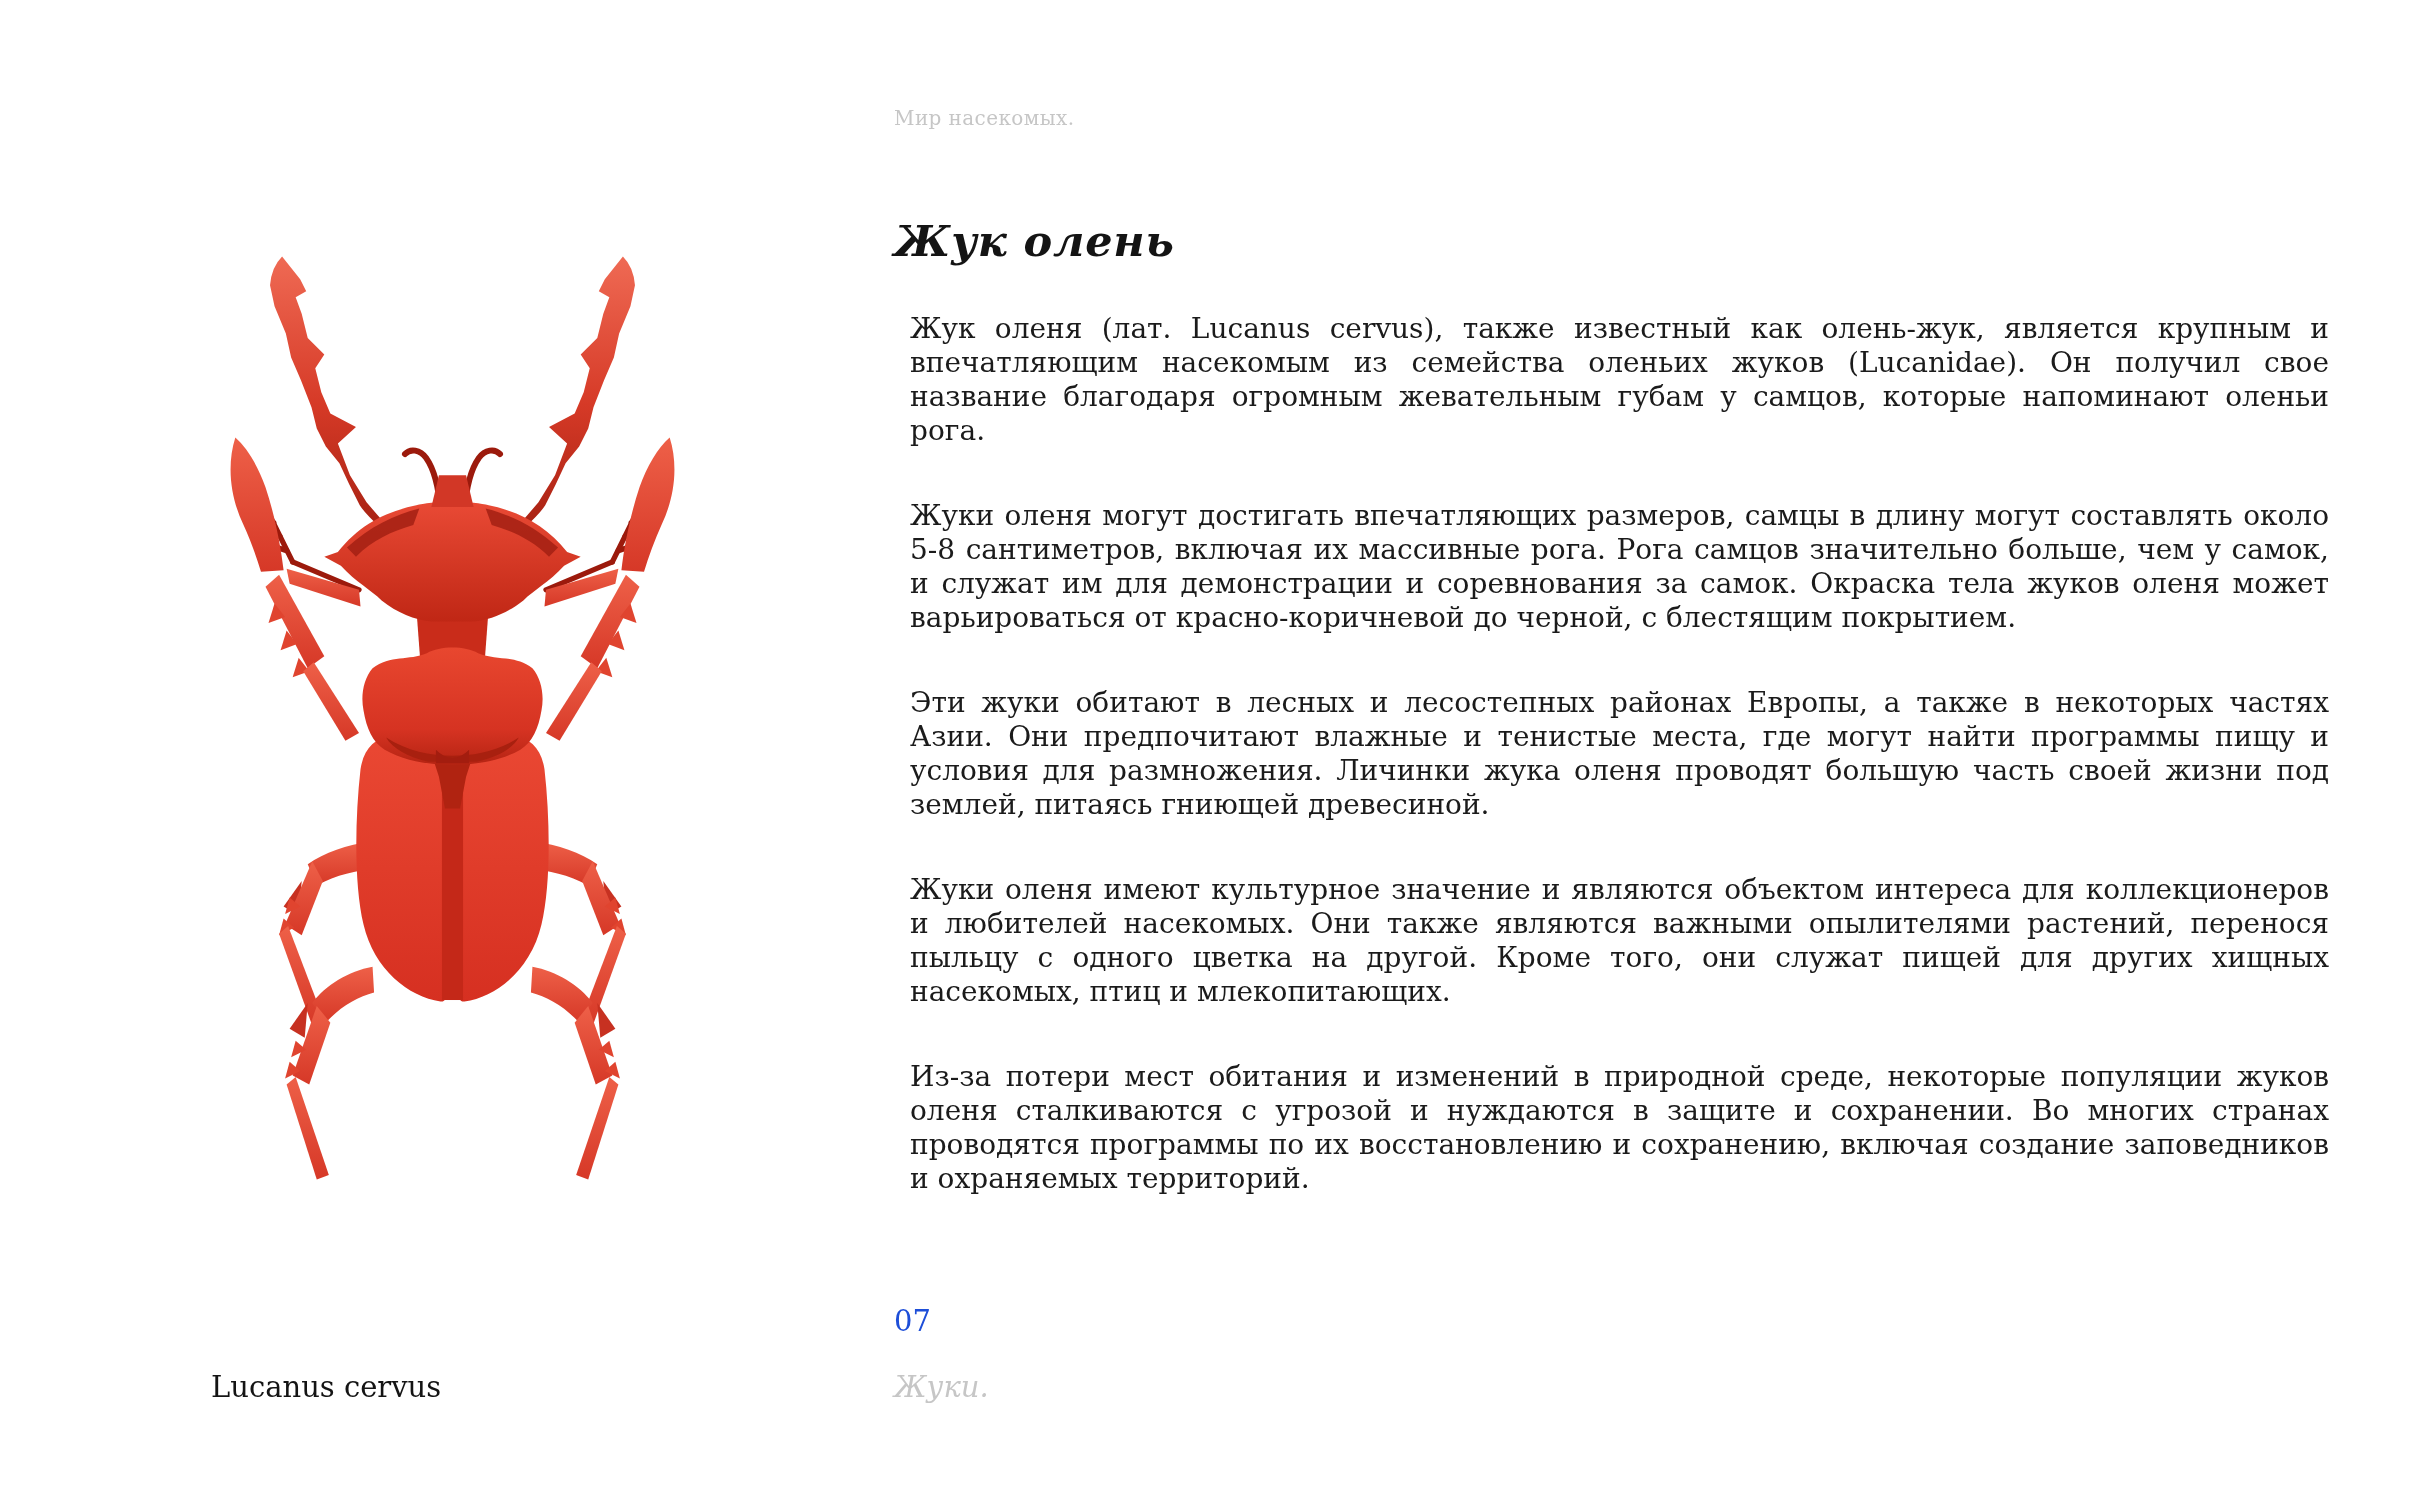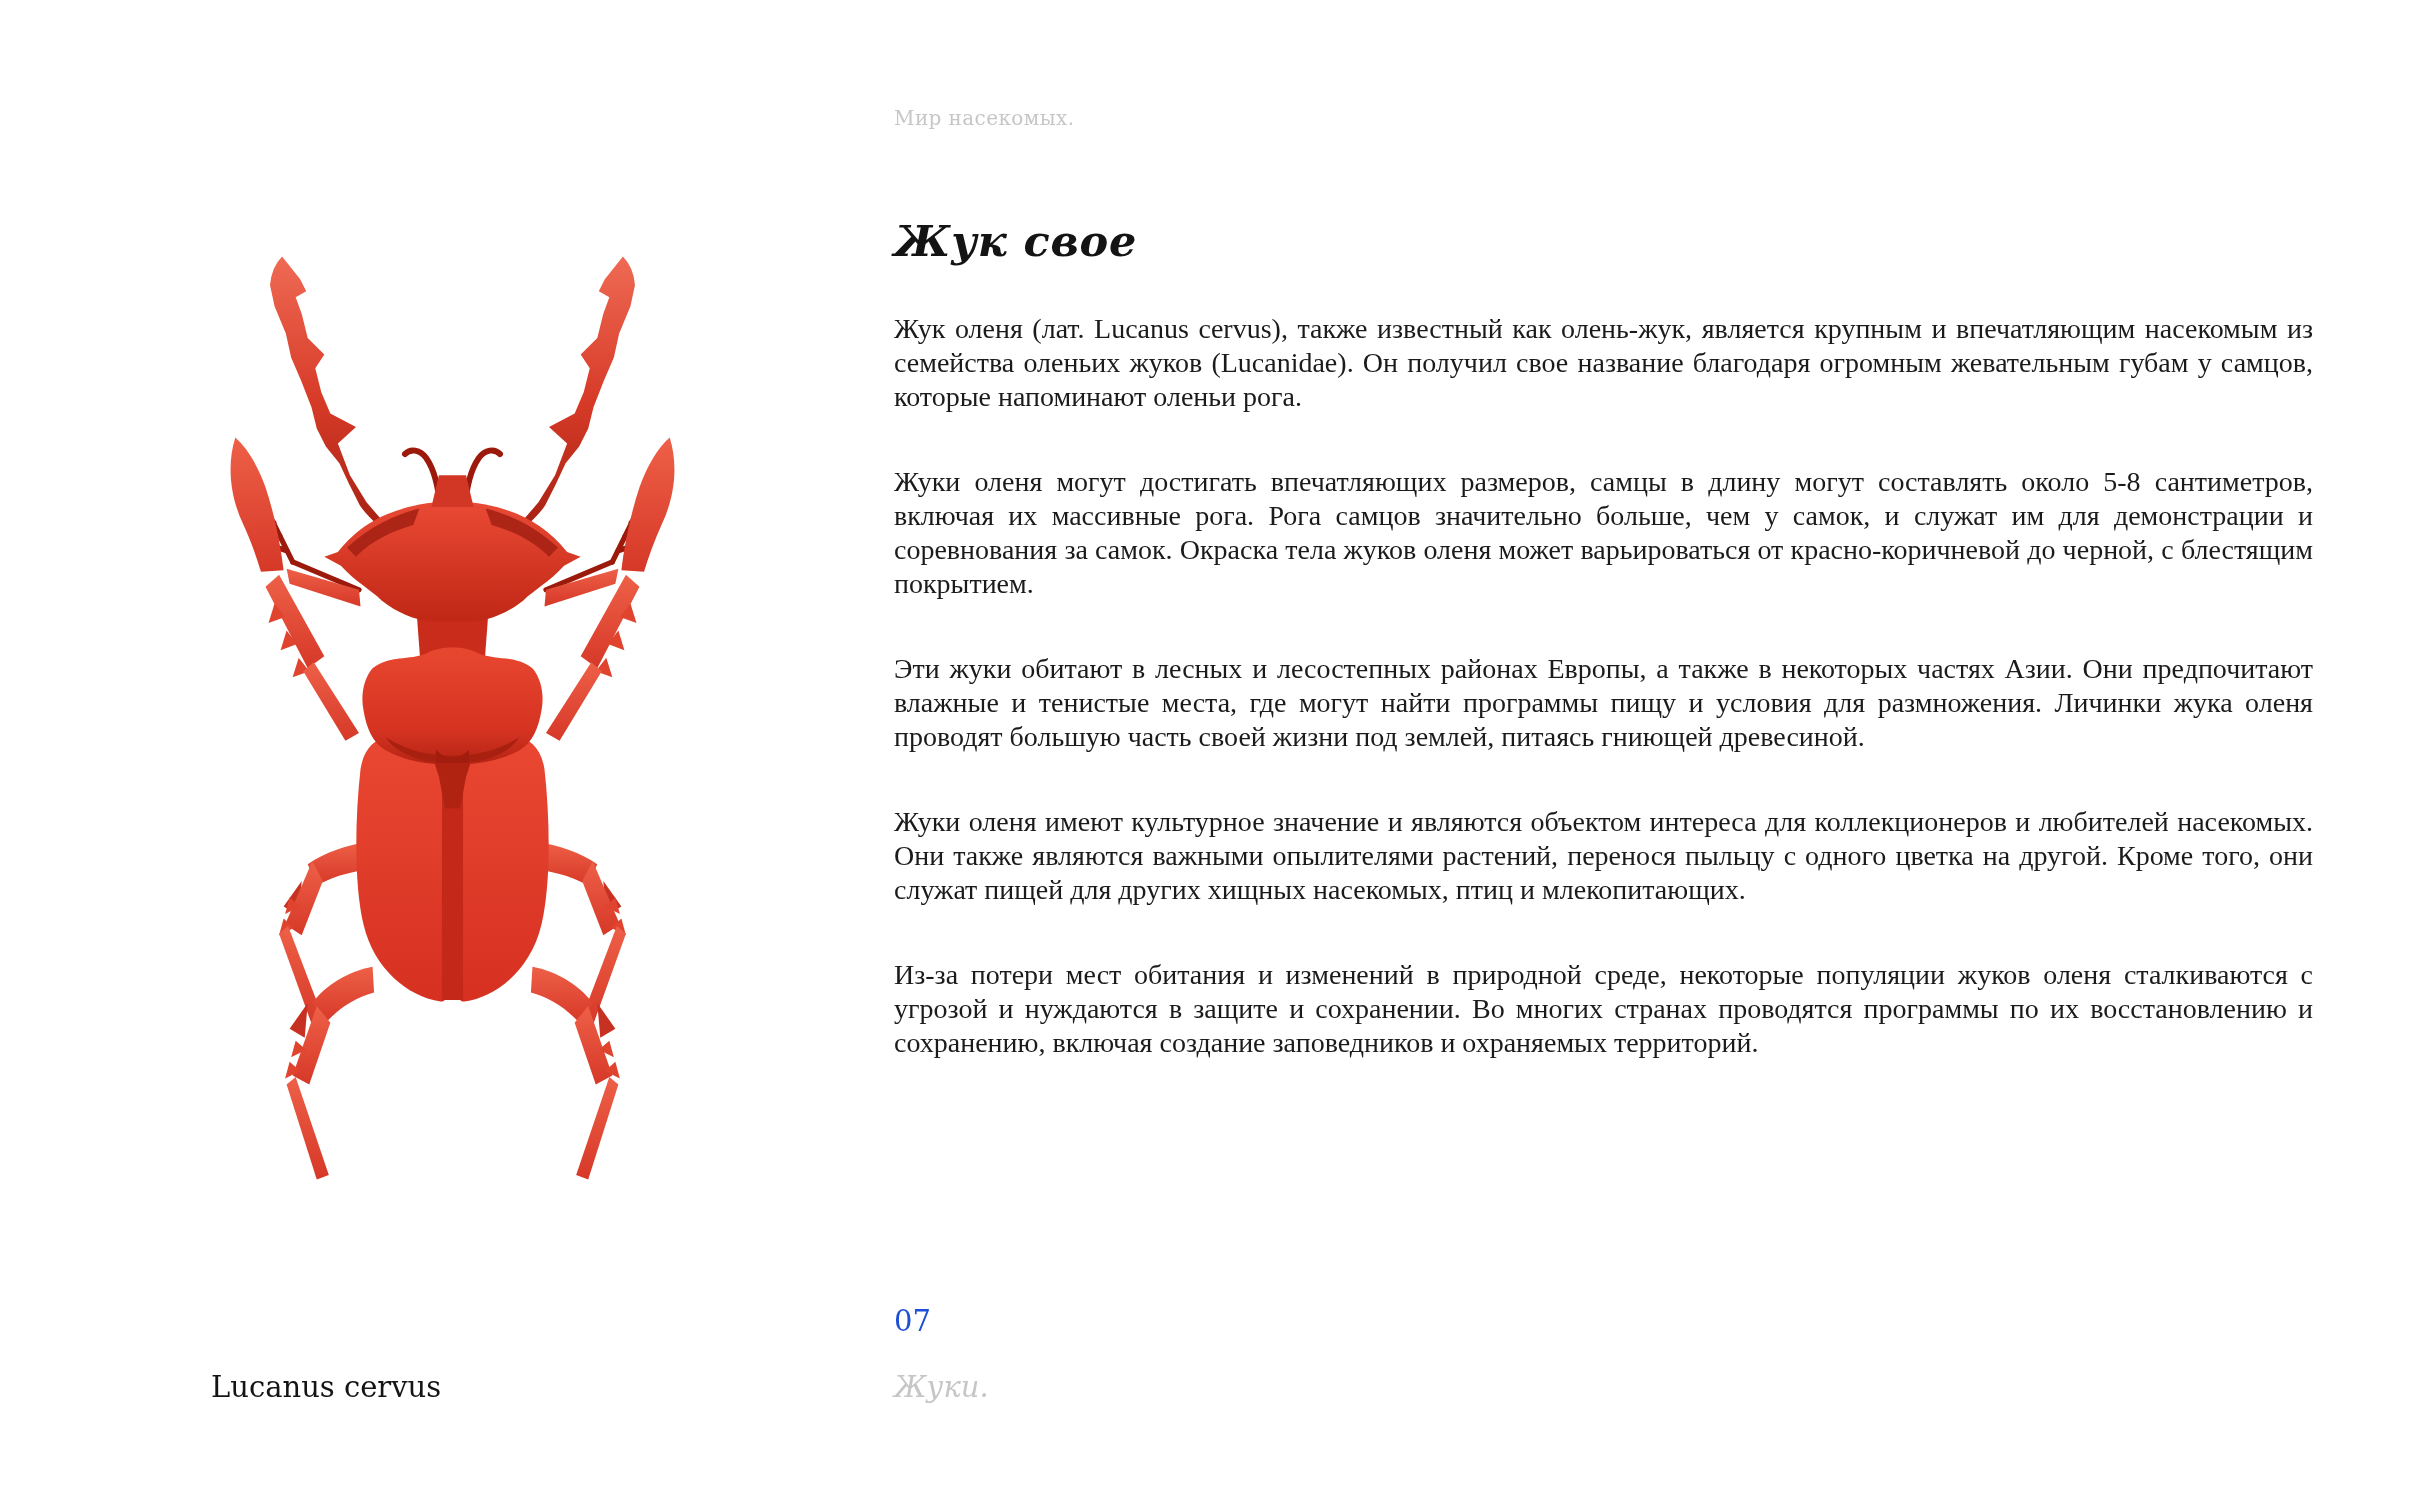--- a/index.html
+++ b/index.html
@@ -13,21 +13,21 @@
   .beetle-wrap{position:absolute;left:211px;top:249px;width:483px;height:935px;}
   .content{position:absolute;left:894px;top:0;width:1419px;}
   .eyebrow{
     position:absolute;left:0;top:106px;width:1419px;
     font-size:20px;color:#c6c6c6;letter-spacing:0.4px;
   }
   .page-title{
     position:absolute;left:0;top:187px;width:1419px;
     font-size:43px;font-style:italic;color:#141414;letter-spacing:0.8px;
   }
-  .paragraphs{position:absolute;left:0;top:312px;width:1419px;font-family:Liberation Serif, serif;}
+  .paragraphs{position:absolute;left:16px;top:312px;width:1419px;}
   .para{
     font-size:28px;line-height:34px;
     text-align:justify;
     margin:0 0 51px 0;
     color:#1b1b1b;
   }
   .footer-left{
     position:absolute;left:211px;top:1370px;width:483px;
     font-size:29px;color:#141414;
   }
@@ -151,21 +151,21 @@
       <path d="M180,396 C210,368 244,352 276,344 L268,366 C240,374 214,386 192,408 Z" fill="#a32013" opacity="0.85"></path>
       <path d="M460,396 C430,368 396,352 364,344 L372,366 C400,374 426,386 448,408 Z" fill="#a32013" opacity="0.85"></path>
     </g>
 
     <path d="M302,300 L338,300 L348,342 L292,342 Z" fill="#d23726"></path>
   </svg>
 </div>
 
 <div class="content">
   <div class="eyebrow">Мир насекомых.</div>
-  <h1 class="page-title">Жук свое</h1>
+  <h1 class="page-title">Жук олень</h1>
   <div class="paragraphs">
     <p class="para">Жук оленя (лат. Lucanus cervus), также известный как олень-жук, является крупным и впечатляющим насекомым из семейства оленьих жуков (Lucanidae). Он получил свое название благодаря огромным жевательным губам у самцов, которые напоминают оленьи рога.</p>
     <p class="para">Жуки оленя могут достигать впечатляющих размеров, самцы в длину могут составлять около 5-8 сантиметров, включая их массивные рога. Рога самцов значительно больше, чем у самок, и служат им для демонстрации и соревнования за самок. Окраска тела жуков оленя может варьироваться от красно-коричневой до черной, с блестящим покрытием.</p>
     <p class="para">Эти жуки обитают в лесных и лесостепных районах Европы, а также в некоторых частях Азии. Они предпочитают влажные и тенистые места, где могут найти программы пищу и условия для размножения. Личинки жука оленя проводят большую часть своей жизни под землей, питаясь гниющей древесиной.</p>
     <p class="para">Жуки оленя имеют культурное значение и являются объектом интереса для коллекционеров и любителей насекомых. Они также являются важными опылителями растений, перенося пыльцу с одного цветка на другой. Кроме того, они служат пищей для других хищных насекомых, птиц и млекопитающих.</p>
     <p class="para">Из-за потери мест обитания и изменений в природной среде, некоторые популяции жуков оленя сталкиваются с угрозой и нуждаются в защите и сохранении. Во многих странах проводятся программы по их восстановлению и сохранению, включая создание заповедников и охраняемых территорий.</p>
   </div>
 </div>
 
 <div class="footer-left">Lucanus cervus</div>

